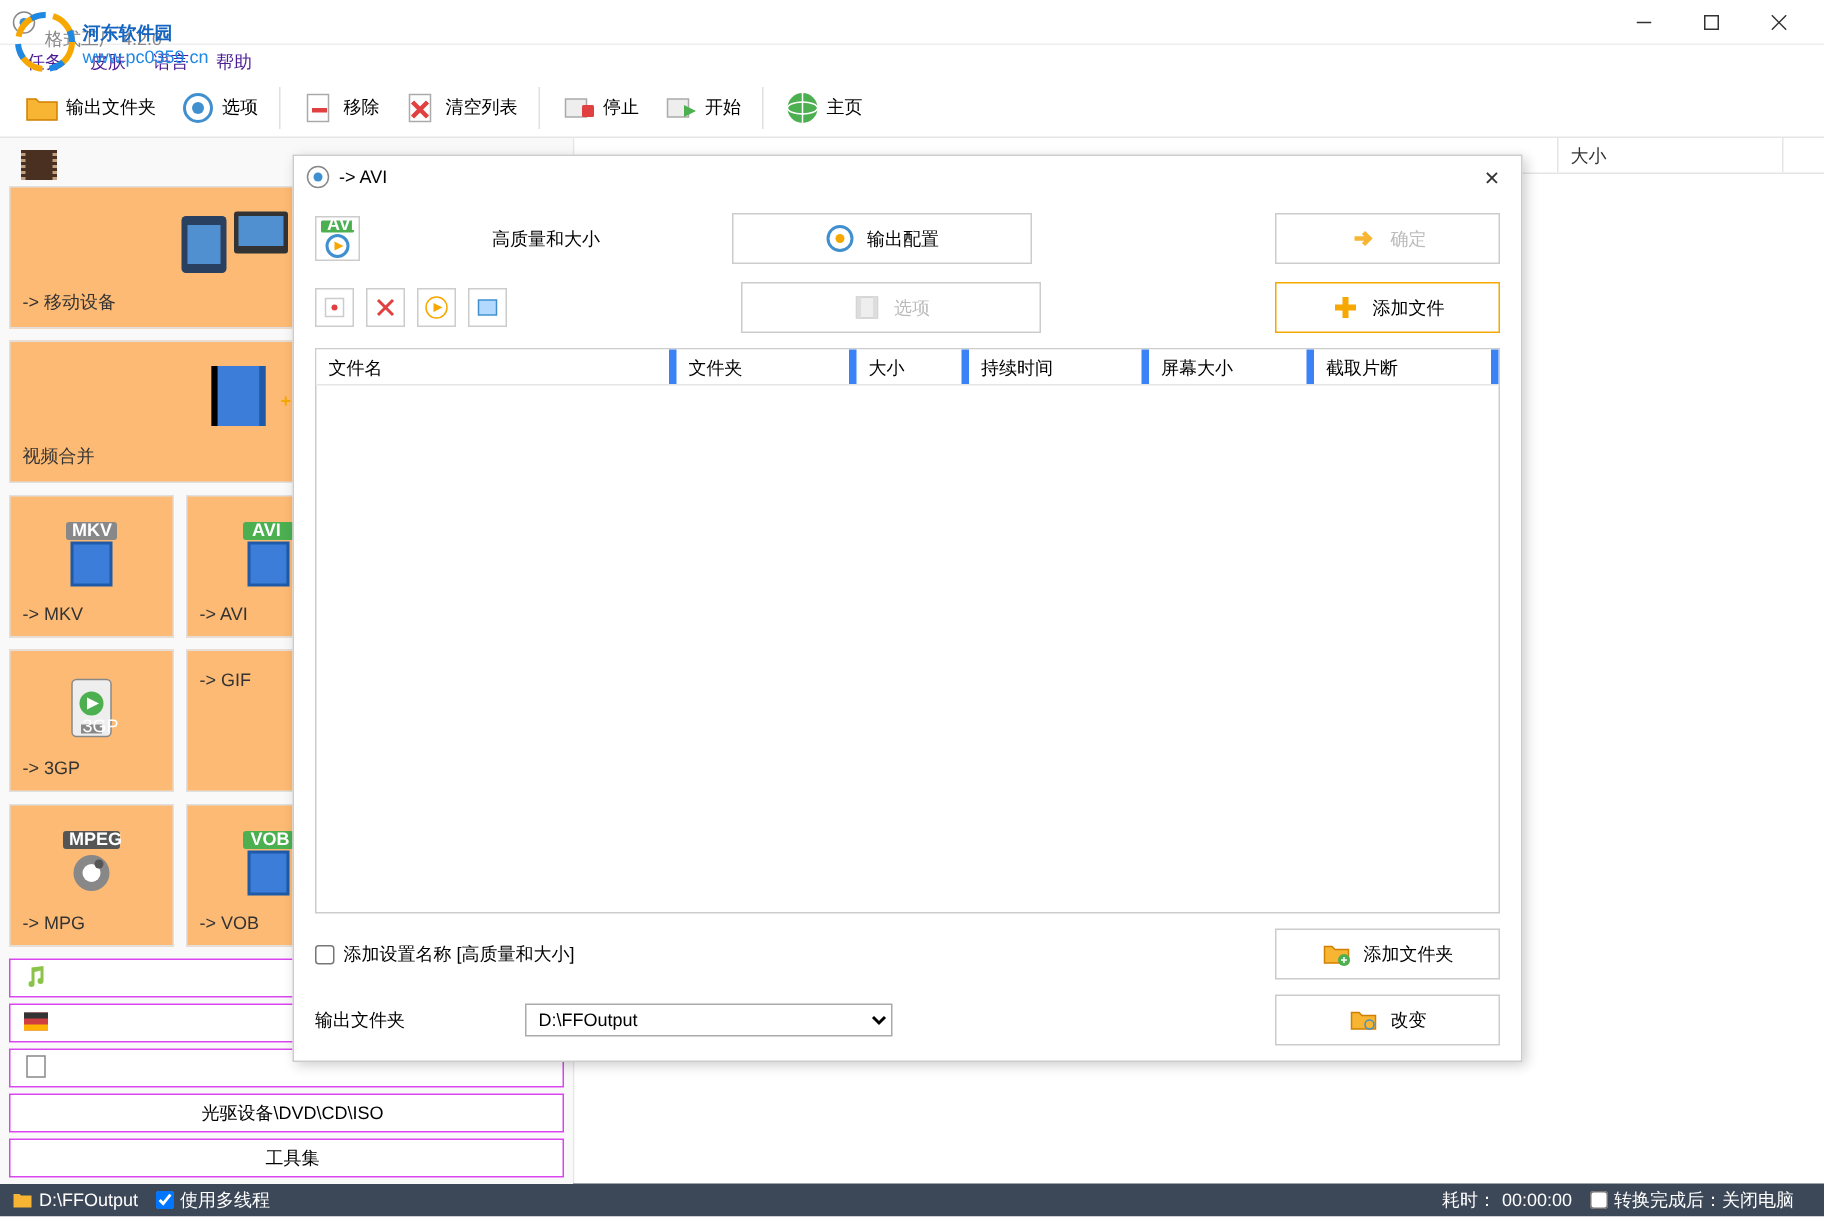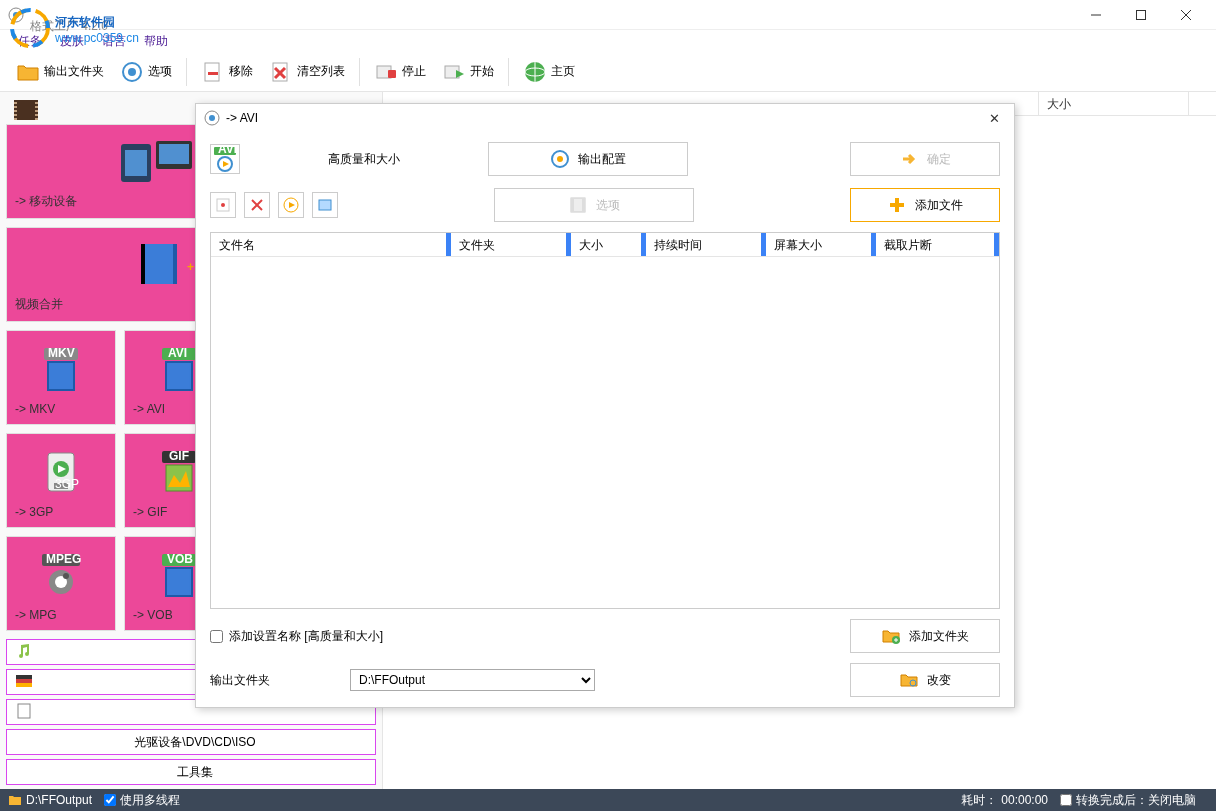--- a/index.html
+++ b/index.html
@@ -27,21 +27,21 @@
 
 
 .main { display: flex; height: calc(100% - 30px - 22px - 40px - 22px); }
 .sidebar { width: 383px; background: #f9f9f9; overflow-y: auto; border-right: 1px solid #e5e5e5; padding: 4px 6px; }
 .content { flex: 1; background: #fff; }
 .content-header { height: 24px; display: flex; border-bottom: 1px solid #e5e5e5; }
 .content-header div { padding: 4px 8px; border-right: 1px solid #e5e5e5; color: #333; }
 
 
 .card-row { display: flex; gap: 8px; margin-bottom: 8px; }
-.card { border: 1px solid #e0e0e0; background: #ec4899; padding: 8px; display: flex; flex-direction: column; align-items: flex-start; cursor: pointer; }
+.card { border: 1px solid #e0e0e0; background: #fdba74; padding: 8px; display: flex; flex-direction: column; align-items: flex-start; cursor: pointer; }
 .card-wide { width: 100%; height: 95px; }
 .card-small { width: 110px; height: 95px; }
 .card-icon { flex: 1; display: flex; align-items: center; justify-content: center; width: 100%; }
 .card-label { font-size: 12px; color: #333; margin-top: 4px; }
 
 .accordion { height: 26px; display: flex; align-items: center; padding-left: 8px; border: 1px solid #d946ef; background: #fff; margin-bottom: 4px; cursor: pointer; }
 .accordion-icon { width: 20px; height: 20px; margin-right: 6px; }
 .accordion-full { justify-content: center; }
 
 
@@ -269,28 +269,20 @@
               <rect x="12" y="6" width="26" height="38" rx="3" fill="#eee" stroke="#888"></rect>
               <circle cx="25" cy="22" r="8" fill="#4caf50"></circle>
               <path d="M22 18 L30 22 L22 26 Z" fill="#fff"></path>
               <rect x="18" y="36" width="14" height="6" fill="#888"></rect>
               <text x="19" y="41" font-size="6" fill="#fff">3GP</text>
             </svg>
         </div>
         <span class="card-label">-&gt; 3GP</span>
       </div>
       <div class="card card-small">
-        <div class="card-icon">
-          <svg width="50" height="50">
-              <rect x="8" y="4" width="34" height="12" rx="2" fill="#333"></rect>
-              <text x="15" y="13" font-size="9" fill="#fff" font-weight="bold">GIF</text>
-              <rect x="12" y="18" width="26" height="26" fill="#8bc34a" stroke="#558b2f"></rect>
-              <path d="M14 40 L20 28 L26 36 L32 24 L36 40 Z" fill="#ffb300"></path>
-            </svg>
-        </div>
         <span class="card-label">-&gt; GIF</span>
       </div>
     </div>
 
     <div class="card-row">
       <div class="card card-small">
         <div class="card-icon">
           <svg width="50" height="50">
               <rect x="6" y="4" width="38" height="12" rx="2" fill="#555"></rect>
               <text x="10" y="13" font-size="9" fill="#fff" font-weight="bold">MPEG</text>

